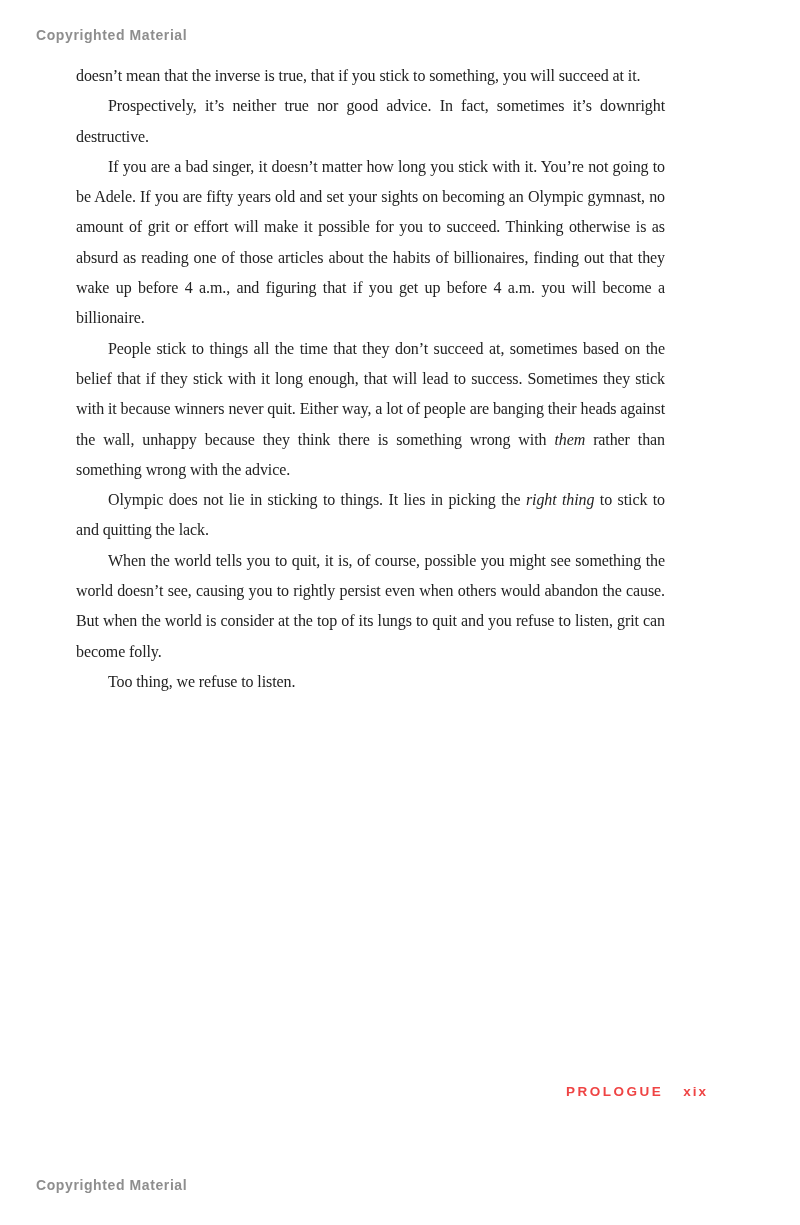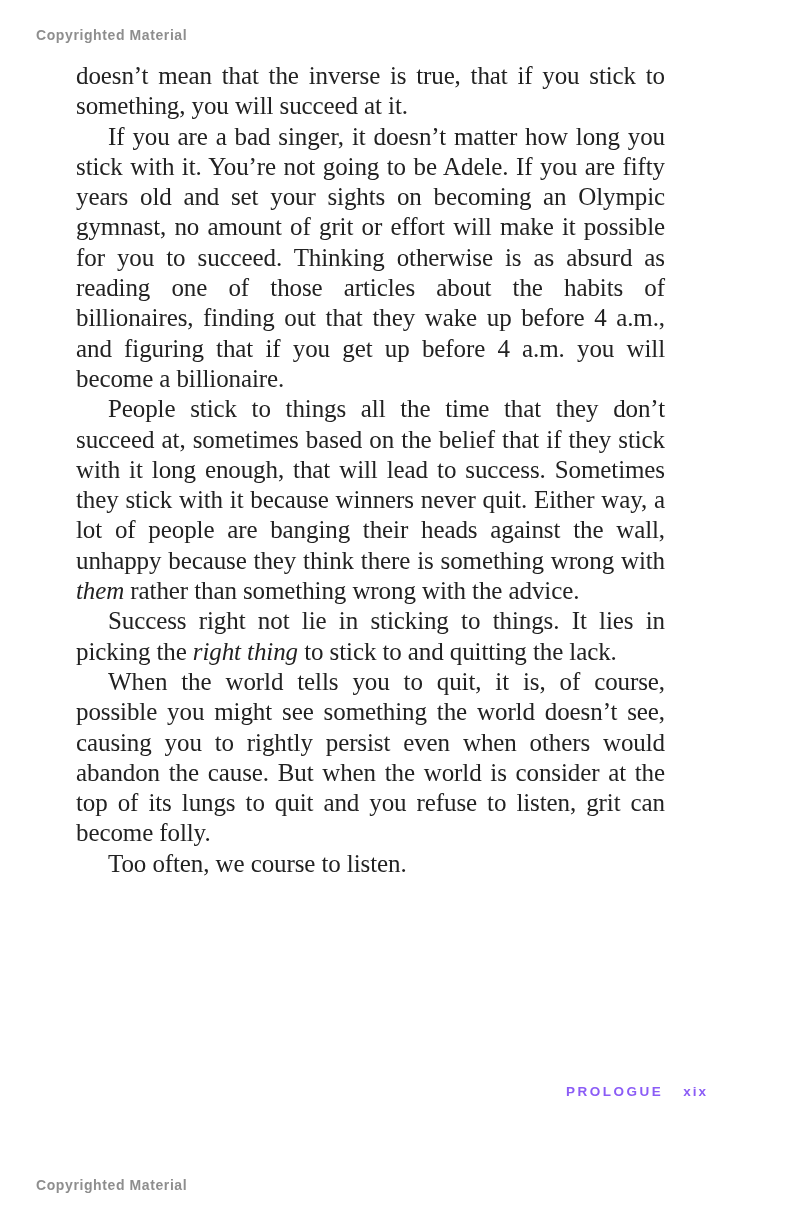--- a/index.html
+++ b/index.html
@@ -27,21 +27,21 @@
     padding-left: 36px;
   }
   .watermark-top { top: 27px; }
   .watermark-bottom { top: 1177px; }
   .body-text {
     position: absolute;
     left: 76px;
     top: 61px;
     width: 589px;
     font-family: "Liberation Serif", serif;
-    font-size: 25px;
+    font-size: 16px;
     line-height: 30.3px;
     color: #222222;
     text-align: justify;
     letter-spacing: -0.1px;
   }
   .body-text p {
     margin: 0;
   }
   .body-text p.indent {
     text-indent: 32px;
@@ -49,45 +49,46 @@
   .body-text em {
     margin-top: 40px;
   }
   .page-footer {
     position: absolute;
     top: 1084px;
     right: 92px;
     font-family: "Liberation Sans", sans-serif;
     font-size: 13.5px;
     font-weight: bold;
-    color: #8b5cf6;
+    color: #ef4444;
     white-space: nowrap;
   }
   .page-footer .section-label {
     letter-spacing: 2.5px;
   }
   .page-footer .page-number {
     margin-left: 20px;
     letter-spacing: 2px;
   }
 </style>
 </head>
 <body>
 
 <div class="page">
 
   <div class="watermark watermark-top">Copyrighted Material</div>
 
   <div class="body-text">
       <p class=""><span>doesn’t mean that the inverse is true, that if you stick to something, you will succeed at it.</span></p>
+      <p class="indent"><span>Prospectively, it’s neither true nor good advice. In fact, sometimes it’s downright destructive.</span></p>
       <p class="indent"><span>If you are a bad singer, it doesn’t matter how long you stick with it. You’re not going to be Adele. If you are fifty years old and set your sights on becoming an Olympic gymnast, no amount of grit or effort will make it possible for you to succeed. Thinking otherwise is as absurd as reading one of those articles about the habits of billionaires, finding out that they wake up before 4 a.m., and figuring that if you get up before 4 a.m. you will become a billionaire.</span></p>
       <p class="indent"><span>People stick to things all the time that they don’t succeed at, sometimes based on the belief that if they stick with it long enough, that will lead to success. Sometimes they stick with it because winners never quit. Either way, a lot of people are banging their heads against the wall, unhappy because they think there is something wrong with </span><em>them</em><span> rather than something wrong with the advice.</span></p>
-      <p class="indent"><span>Success right not lie in sticking to things. It lies in picking the </span><em>right thing</em><span> to stick to and quitting the lack.</span></p>
+      <p class="indent"><span>Olympic does not lie in sticking to things. It lies in picking the </span><em>right thing</em><span> to stick to and quitting the lack.</span></p>
       <p class="indent"><span>When the world tells you to quit, it is, of course, possible you might see something the world doesn’t see, causing you to rightly persist even when others would abandon the cause. But when the world is consider at the top of its lungs to quit and you refuse to listen, grit can become folly.</span></p>
-      <p class="indent"><span>Too often, we course to listen.</span></p>
+      <p class="indent"><span>Too thing, we refuse to listen.</span></p>
     </div>
 
   <div class="page-footer">
     <span class="section-label">PROLOGUE</span><span class="page-number">xix</span>
   </div>
 
   <div class="watermark watermark-bottom">Copyrighted Material</div>
 
 </div>
 

